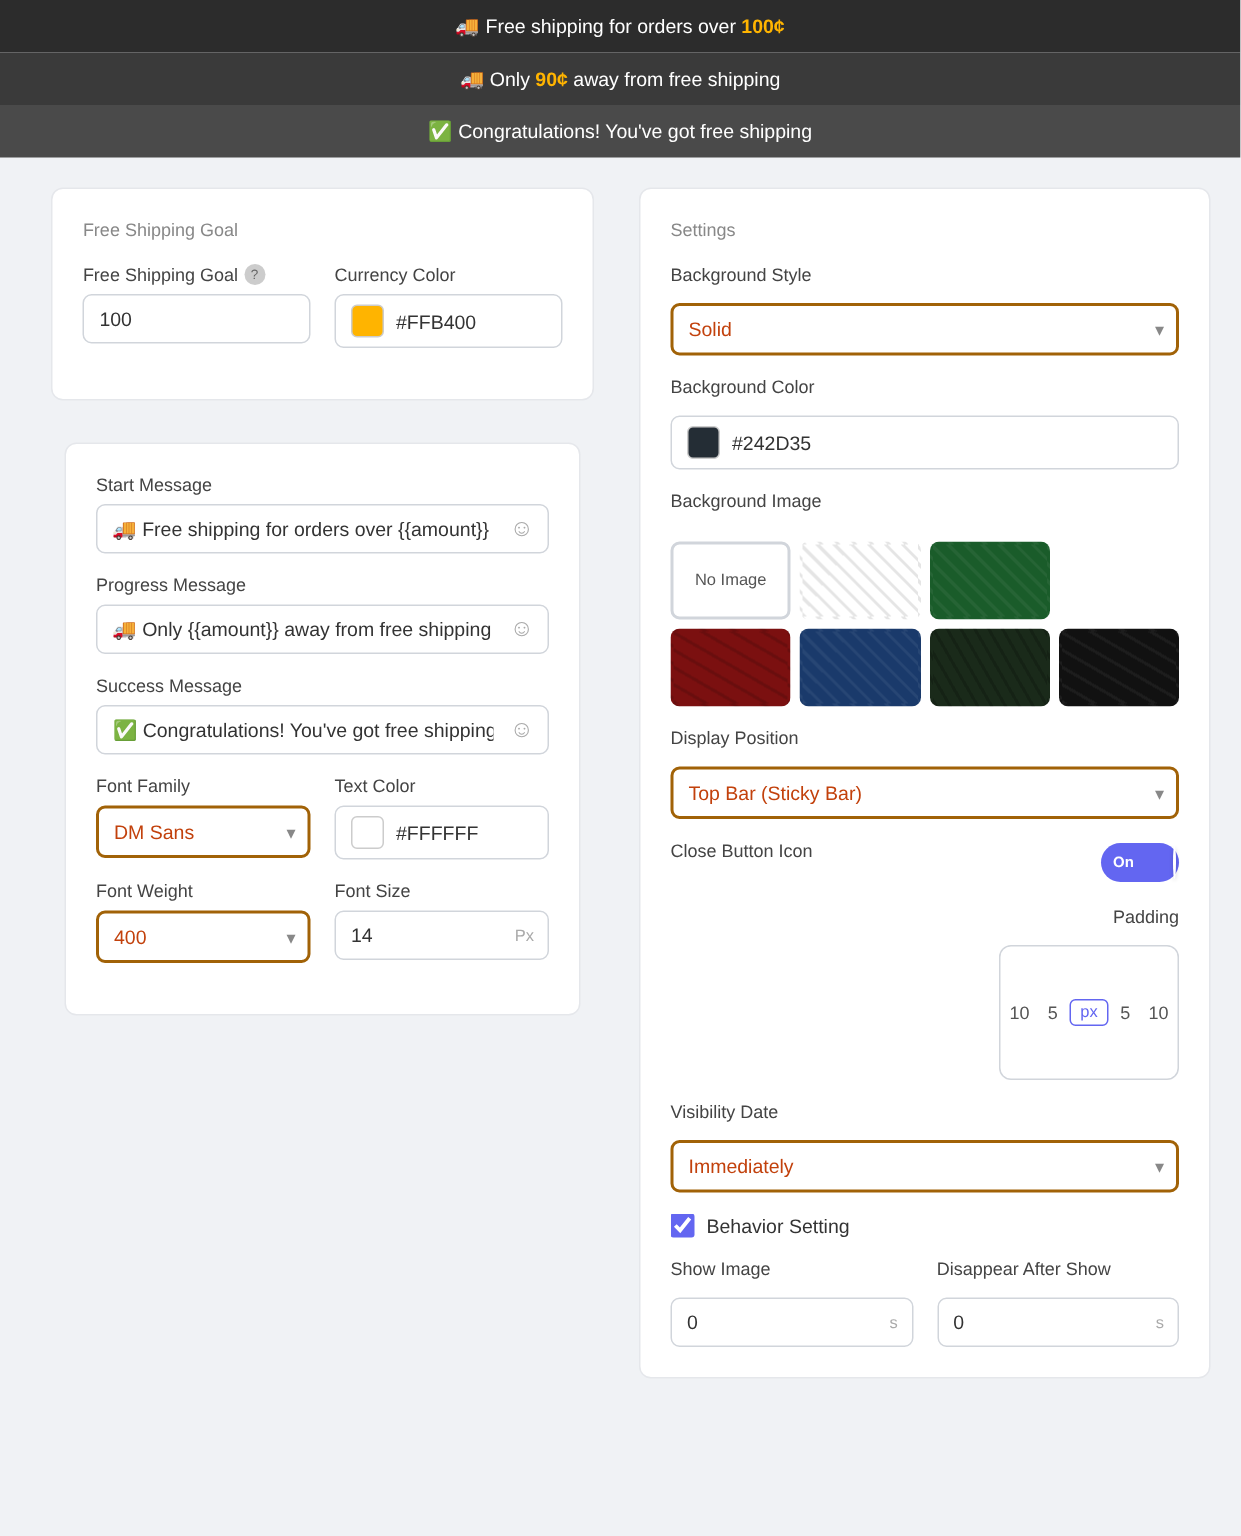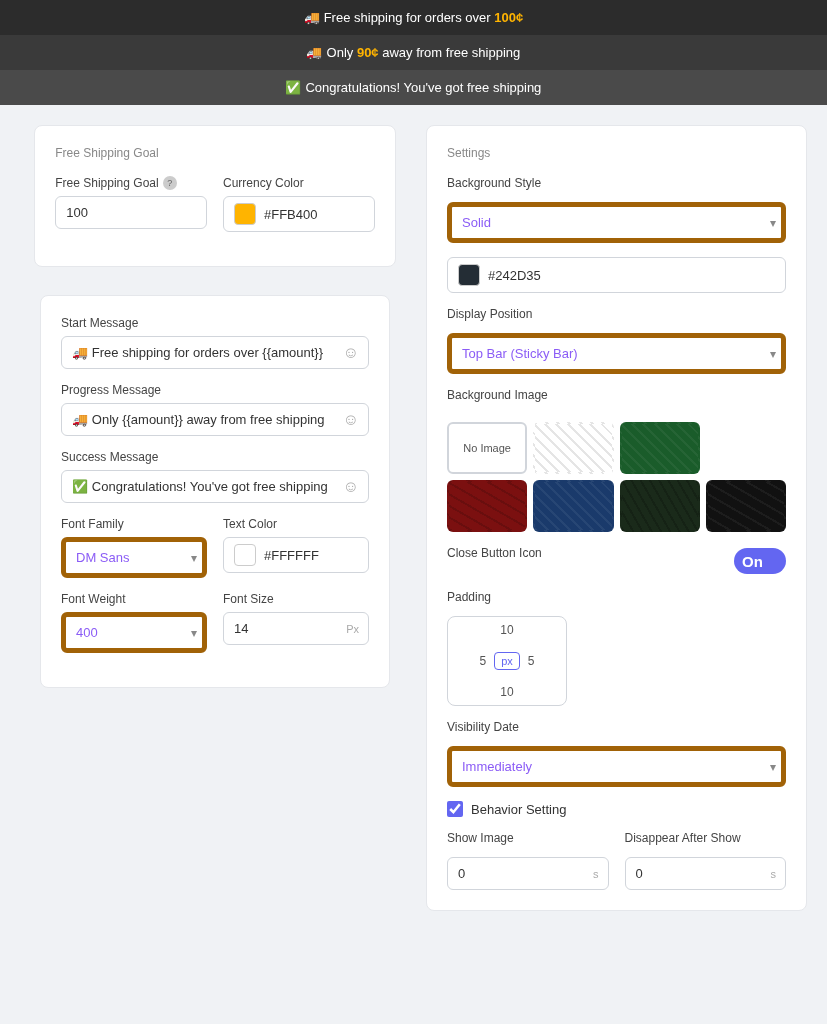--- a/index.html
+++ b/index.html
@@ -51,22 +51,22 @@
     }
     .emoji-btn {
       position: absolute; right: 10px; top: 50%; transform: translateY(-50%);
       background: none; border: none; cursor: pointer; font-size: 16px; color: #aaa;
     }
 
     .select-wrapper {
       position: relative;
     }
     .select-wrapper select {
-      width: 100%; border: 5px solid #a16207; border-radius: 6px;
-      padding: 8px 32px 8px 10px; font-size: 13px; color: #8b5cf6;
+      width: 100%; border: 2px solid #a16207; border-radius: 6px;
+      padding: 8px 32px 8px 10px; font-size: 13px; color: #c2410c;
       background: #fff; appearance: none; outline: none; cursor: pointer;
     }
     .select-wrapper::after {
       content: '▾'; position: absolute; right: 10px; top: 50%;
       transform: translateY(-50%); color: #888; pointer-events: none; font-size: 12px;
     }
 
     .settings-section-title { font-size: 12px; color: #888; margin-bottom: 16px; font-weight: 500; }
 
     .field-label { font-size: 12px; color: #444; font-weight: 500; margin-bottom: 6px; }
@@ -91,25 +91,25 @@
 
     .toggle-row { display: flex; align-items: center; justify-content: space-between; margin: 8px 0; }
     .toggle {
       display: flex; align-items: center; background: #6366f1;
       border-radius: 20px; padding: 2px; cursor: pointer; width: 52px; height: 26px;
     }
     .toggle-knob {
       width: 22px; height: 22px; background: #fff; border-radius: 50%;
       margin-left: 26px; box-shadow: 0 1px 3px rgba(0,0,0,0.2);
     }
-    .toggle-text { color: #fff; font-size: 15px; font-weight: 600; margin-left: 6px; }
+    .toggle-text { color: #fff; font-size: 10px; font-weight: 600; margin-left: 6px; }
 
     .padding-box {
       border: 1px solid #d1d5db; border-radius: 8px;
-      width: 120px; height: 90px; display: flex; flex-direction: column;
+      width: 120px; height: 90px; display: flex; flex-direction: row;
       align-items: center; justify-content: space-between; padding: 6px;
       position: relative;
     }
     .padding-top-val, .padding-bottom-val { font-size: 12px; color: #555; }
     .padding-middle-row { display: flex; align-items: center; gap: 8px; }
     .padding-side-val { font-size: 12px; color: #555; }
     .padding-unit-box {
       border: 1px solid #6366f1; border-radius: 4px; padding: 2px 6px;
       font-size: 11px; color: #6366f1; background: #fff;
     }
@@ -248,60 +248,61 @@
         <div class="select-wrapper">
           <select>
             <option>Solid</option>
             <option>Gradient</option>
             <option>Image</option>
           </select>
         </div>
       </div>
 
       <div class="form-group" style="margin-bottom:14px;">
+        <label class="field-label">Background Color</label>
         <div class="color-input-wrapper">
           <div class="color-swatch" style="background:#242D35;"></div>
           <span>#242D35</span>
-        </div>
-      </div>
-
-      <div class="form-group" style="margin-bottom:14px;">
-        <label class="field-label">Display Position</label>
-        <div class="select-wrapper">
-          <select>
-            <option>Top Bar (Sticky Bar)</option>
-            <option>Bottom Bar</option>
-            <option>Inline</option>
-          </select>
         </div>
       </div>
 
       <div class="form-group" style="margin-bottom:14px;">
         <label class="field-label">Background Image</label>
         <div class="bg-images-grid">
           <div class="bg-image-option no-image selected">No Image</div>
           <div class="bg-image-option bg-img-1"></div>
           <div class="bg-image-option bg-img-2"></div>
           <div class="bg-image-option bg-img-3"></div>
           <div class="bg-image-option bg-img-4"></div>
           <div class="bg-image-option bg-img-5"></div>
           <div class="bg-image-option bg-img-6"></div>
           <div class="bg-image-option bg-img-7"></div>
         </div>
       </div>
 
+      <div class="form-group" style="margin-bottom:14px;">
+        <label class="field-label">Display Position</label>
+        <div class="select-wrapper">
+          <select>
+            <option>Top Bar (Sticky Bar)</option>
+            <option>Bottom Bar</option>
+            <option>Inline</option>
+          </select>
+        </div>
+      </div>
+
       <div class="toggle-row">
         <span class="field-label" style="margin-bottom:16px;">Close Button Icon</span>
         <div class="toggle">
           <span class="toggle-text">On</span>
           <div class="toggle-knob"></div>
         </div>
       </div>
 
-      <div class="form-group" style="margin-bottom:14px; margin-top:14px;">
+      <div class="form-group" style="margin-bottom:14px; margin-top:14px;align-items:flex-end;">
         <label class="field-label">Padding</label>
         <div class="padding-box">
           <span class="padding-top-val">10</span>
           <div class="padding-middle-row">
             <span class="padding-side-val">5</span>
             <div class="padding-unit-box">px</div>
             <span class="padding-side-val">5</span>
           </div>
           <span class="padding-bottom-val">10</span>
         </div>

